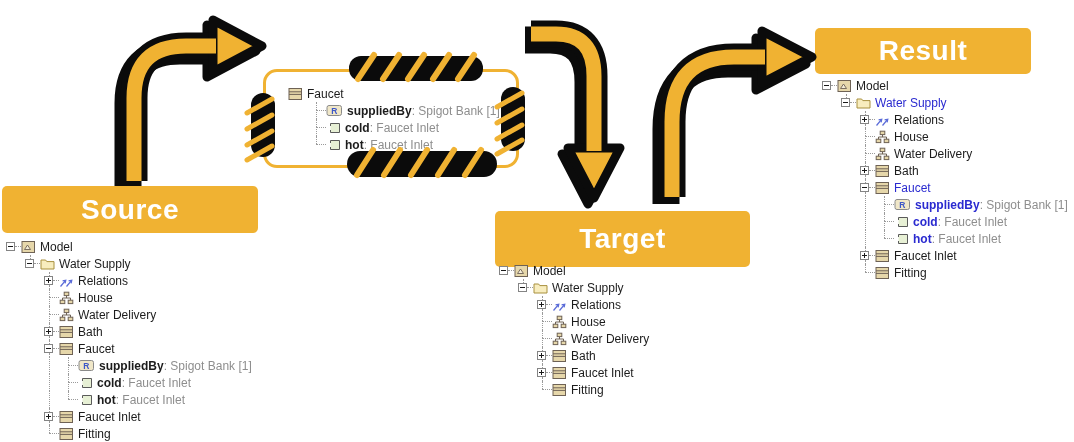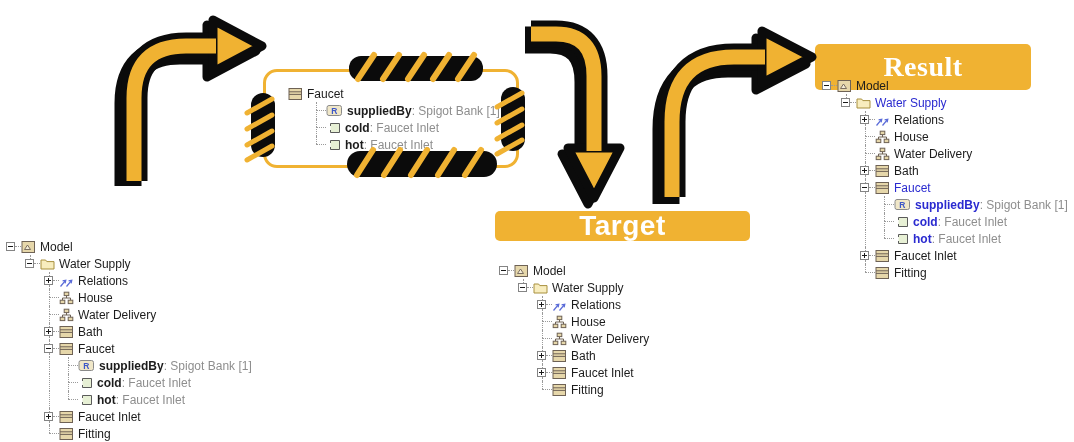--- a/index.html
+++ b/index.html
@@ -3,22 +3,22 @@
 <meta charset="utf-8">
 <style>
   html,body{margin:0;padding:0;background:#fff;}
   .canvas{position:relative;width:1074px;height:442px;background:#ffffff;overflow:hidden;
           font-family:"Liberation Sans",sans-serif;}
   .banner{position:absolute;background:#F0B232;border-radius:5px;display:flex;align-items:center;
           justify-content:center;gap:18px;color:#ffffff;font-weight:bold;font-size:28px;z-index:2;}
   .banner .banner-label{letter-spacing:.5px;}
   #banner-source{left:2px;top:186px;width:256px;height:47px;}
   #banner-patch{left:265px;top:4px;width:255px;height:47px;}
-  #banner-target{left:495px;top:211px;width:255px;height:30px;}
-  #banner-result{left:815px;top:44px;width:216px;height:46px;font-family:Liberation Serif, serif;}
+  #banner-target{left:495px;top:211px;width:255px;height:56px;}
+  #banner-result{left:815px;top:28px;width:216px;height:46px;}
   .patch-box{position:absolute;left:263px;top:69px;width:250px;height:93px;background:#fff;
              border:3px solid #F0B232;border-radius:14px;z-index:1;}
   .tree{position:absolute;z-index:2;}
   #tree-source{left:2px;top:238px;}
   #tree-target{left:495px;top:262px;}
   #tree-result{left:818px;top:77px;}
   #tree-patch{position:relative;left:22px;top:13px;}
   .tree-row{display:flex;align-items:center;height:17px;white-space:nowrap;}
   .cell{position:relative;width:19px;height:17px;flex:0 0 19px;}
   .guide-v{position:absolute;left:9px;top:0;height:100%;width:0;border-left:1px dotted #9a9a9a;}
@@ -34,20 +34,23 @@
   .lbl.bold{font-weight:bold;}
   .lbl.changed{color:#2A2AD0;}
   .suffix{font-size:12px;color:#8E8E8E;}
   .overlay{position:absolute;left:0;top:0;z-index:6;pointer-events:none;}
 </style>
 </head>
 <body>
 
 <div class="canvas">
 
+  <div class="banner" id="banner-source">
+    <span class="banner-label">Source</span>
+  </div>
 
 
   <div class="banner" id="banner-target">
     <span class="banner-label">Target</span>
   </div>
 
   <div class="banner" id="banner-result">
     <span class="banner-label">Result</span>
   </div>
 

